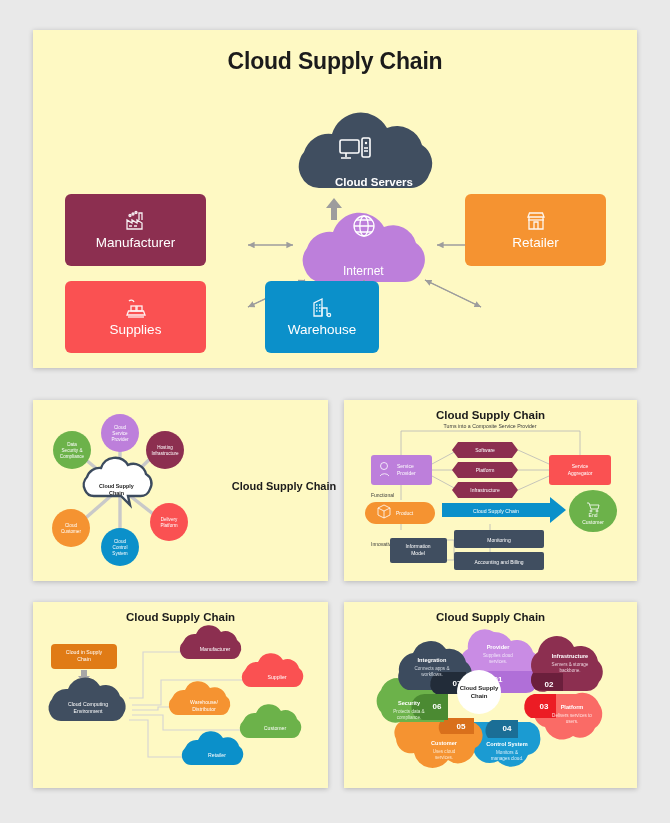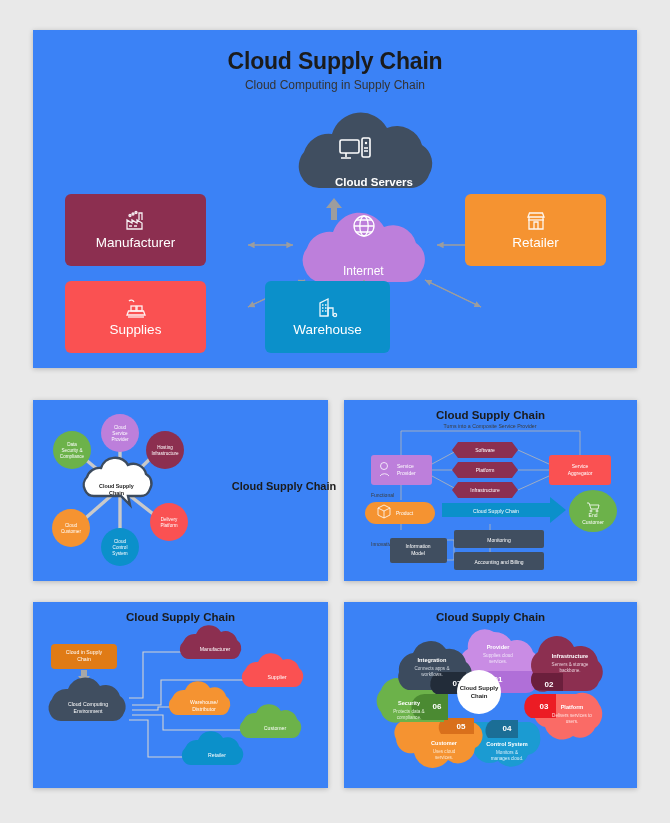--- a/index.html
+++ b/index.html
@@ -6,21 +6,21 @@
   html, body {
     width: 670px; height: 823px;
     background: #e9e9e9;
     font-family: "Liberation Sans", sans-serif;
     overflow: hidden;
   }
   .page { position: relative; width: 670px; height: 823px; }
 
   .slide {
     position: absolute;
-    background: #3b82f6;
+    background: #fef9c3;
     box-shadow: 0 1px 5px rgba(0,0,0,0.22);
   }
   #slide-main   { left: 33px;  top: 30px;  width: 604px; height: 338px; }
   #slide-mind   { left: 33px;  top: 400px; width: 295px; height: 181px; }
   #slide-flow   { left: 344px; top: 400px; width: 293px; height: 181px; }
   #slide-clouds { left: 33px;  top: 602px; width: 295px; height: 186px; }
   #slide-puzzle { left: 344px; top: 602px; width: 293px; height: 186px; }
 
   .svgfull { display:block; width:100%; height:100%; }
 
@@ -50,21 +50,20 @@
   .node-box .lbl { font-size:13.5px; font-weight:400; margin-top:3px; }
   .node-ico { opacity:.92; }
 </style>
 </head>
 <body>
 
 <div class="page">
 
   <div class="slide" id="slide-main">
     <div class="main-title">Cloud Supply Chain</div>
-    <div class="main-sub">Cloud Computing in Supply Chain</div>
 
     <svg class="svgfull" viewBox="0 0 604 338">
       <defs>
         <marker id="ar" markerWidth="7" markerHeight="7" refX="6" refY="3" orient="auto">
           <path d="M0,0 L6,3 L0,6 z" fill="#9d9d9d"></path>
         </marker>
       </defs>
 
       <g>
         <path d="M268,146 a22,22 0 0,1 3,-24 a26,26 0 0,1 28,-18 a30,30 0 0,1 55,-6 a26,26 0 0,1 35,17 a22,22 0 0,1 7,30 a20,20 0 0,1 -18,13 l-92,0 a20,20 0 0,1 -18,-12 z" fill="#404e60"></path>
@@ -133,21 +132,21 @@
       <svg class="node-ico" width="26" height="22" viewBox="0 0 26 22" fill="none" stroke="#fff" stroke-width="1.3">
         <path d="M6,4 a3,3 0 0,1 5,1"></path>
         <path d="M4,18 l18,0 l-1.5,-4 l-15,0 z"></path>
         <rect x="8" y="9" width="5" height="5"></rect>
         <rect x="14" y="9" width="5" height="5"></rect>
         <path d="M5,20 l16,0"></path>
       </svg>
       <span class="lbl">Supplies</span>
     </div>
 
-    <div class="node-box" id="box-war" style="left:232px;top:251px;width:125px;height:72px;background:#0b90ca;">
+    <div class="node-box" id="box-war" style="left:232px;top:251px;width:114px;height:72px;background:#0b90ca;">
       <svg class="node-ico" width="24" height="22" viewBox="0 0 24 22" fill="none" stroke="#fff" stroke-width="1.3">
         <path d="M4,19 l0,-13 l8,-4 l0,17 z"></path>
         <path d="M12,19 l0,-8 l5,0 l0,8"></path>
         <path d="M6,8 l1.5,0 M9,8 l1.5,0 M6,11 l1.5,0 M9,11 l1.5,0 M6,14 l1.5,0 M9,14 l1.5,0"></path>
         <circle cx="19" cy="18" r="1.6"></circle>
       </svg>
       <span class="lbl">Warehouse</span>
     </div>
 
   </div>

